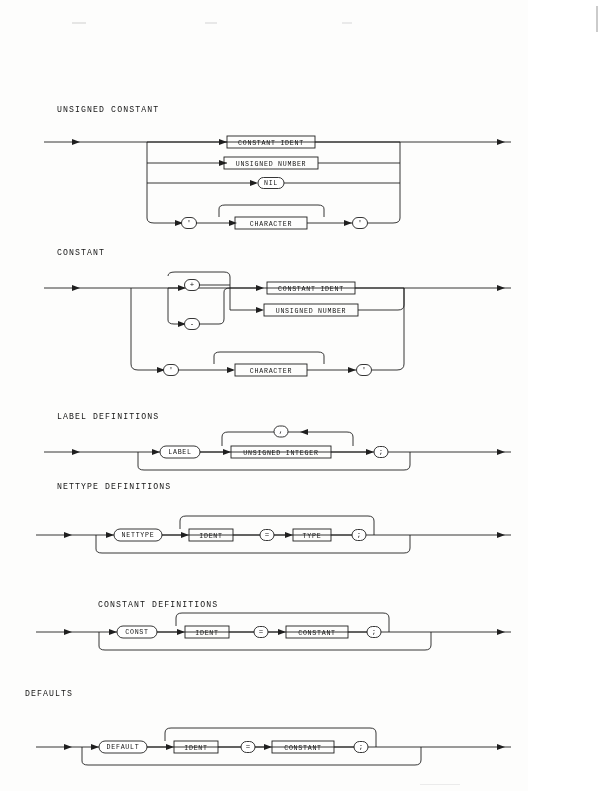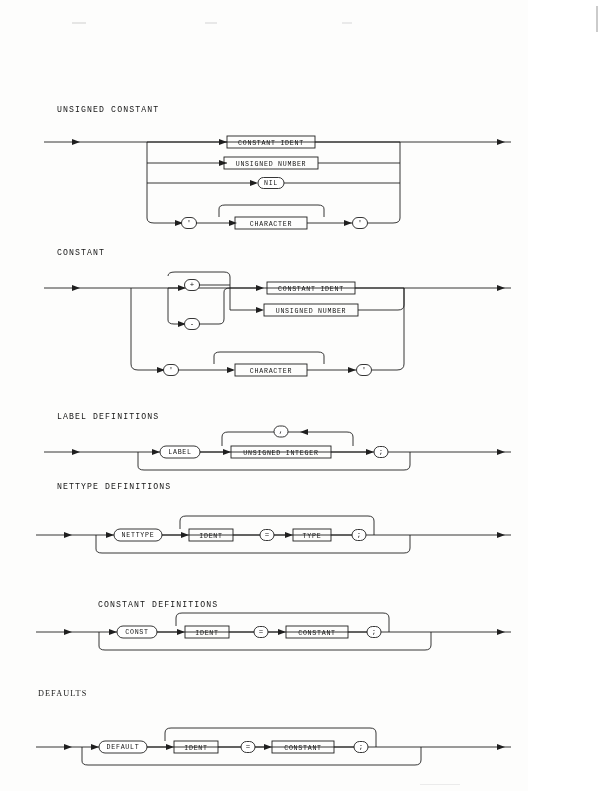--- a/index.html
+++ b/index.html
@@ -83,21 +83,21 @@
   <div class="scan-mark" style="left:72px;top:22px;width:14px;height:1.5px;opacity:.35;"></div>
   <div class="scan-mark" style="left:205px;top:22px;width:12px;height:1.5px;opacity:.3;"></div>
   <div class="scan-mark" style="left:342px;top:22px;width:10px;height:1.5px;opacity:.28;"></div>
   <div class="scan-mark" style="left:420px;top:784px;width:40px;height:1px;opacity:.25;"></div>
 
   <div class="section-title" style="left:57px;top:105px;">UNSIGNED CONSTANT</div>
   <div class="section-title" style="left:57px;top:248px;">CONSTANT</div>
   <div class="section-title" style="left:57px;top:412px;">LABEL DEFINITIONS</div>
   <div class="section-title" style="left:57px;top:482px;text-align:right;">NETTYPE DEFINITIONS</div>
   <div class="section-title" style="left:57px;top:600px;margin-left:41px;">CONSTANT DEFINITIONS</div>
-  <div class="section-title" style="left:38px;top:689px;font-family:Liberation Serif, serif;">DEFAULTS</div>
+  <div class="section-title" style="left:25px;top:689px;">DEFAULTS</div>
 
   <svg class="diagram" viewBox="0 0 612 791">
 
     <g>
 
       <path class="wire" d="M44,142 H511"></path>
       <polygon class="arrow" points="80,142 72,139 72,145"></polygon>
       <polygon class="arrow" points="505,142 497,139 497,145"></polygon>
 
       <path class="wire" d="M147,142 V218 "></path>

